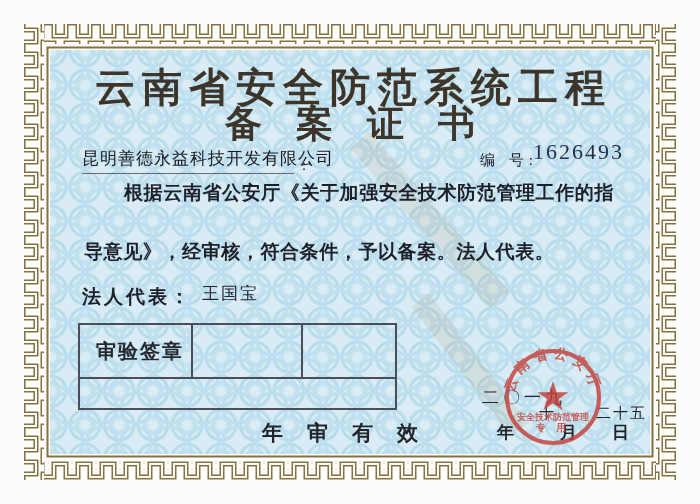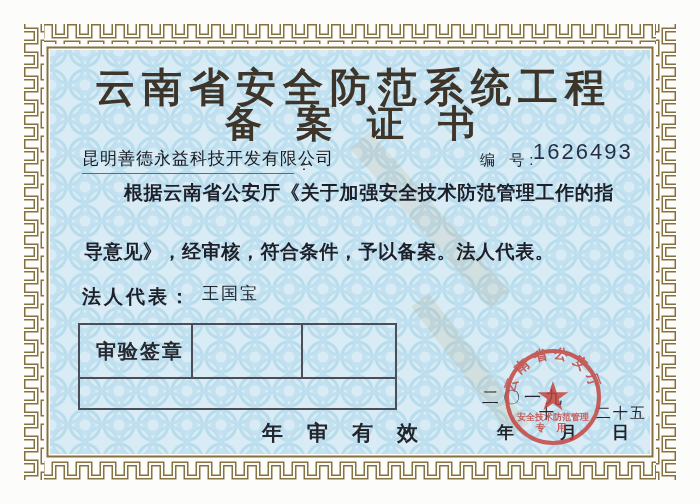--- a/index.html
+++ b/index.html
@@ -1,19 +1,19 @@
 <!DOCTYPE html>
 <html><head>
 <meta charset="utf-8">
 <style>
   html,body{margin:0;padding:0;background:#e8e8e6;}
   #page{
     position:relative;width:700px;height:504px;margin:0 auto;
     background:#fdba74;overflow:hidden;
-    font-family:Liberation Sans, sans-serif;
+    font-family:Liberation Serif, serif;
   }
   #bg{position:absolute;left:0;top:0;z-index:0;}
   .txt{position:absolute;z-index:2;color:#20222b;white-space:nowrap;}
 
   .title1{
     left:0;top:60px;width:700px;text-align:center;
     font-size:40px;font-weight:bold;letter-spacing:7px;text-indent:7px;
     color:#3e352a;
   }
   .title2{

